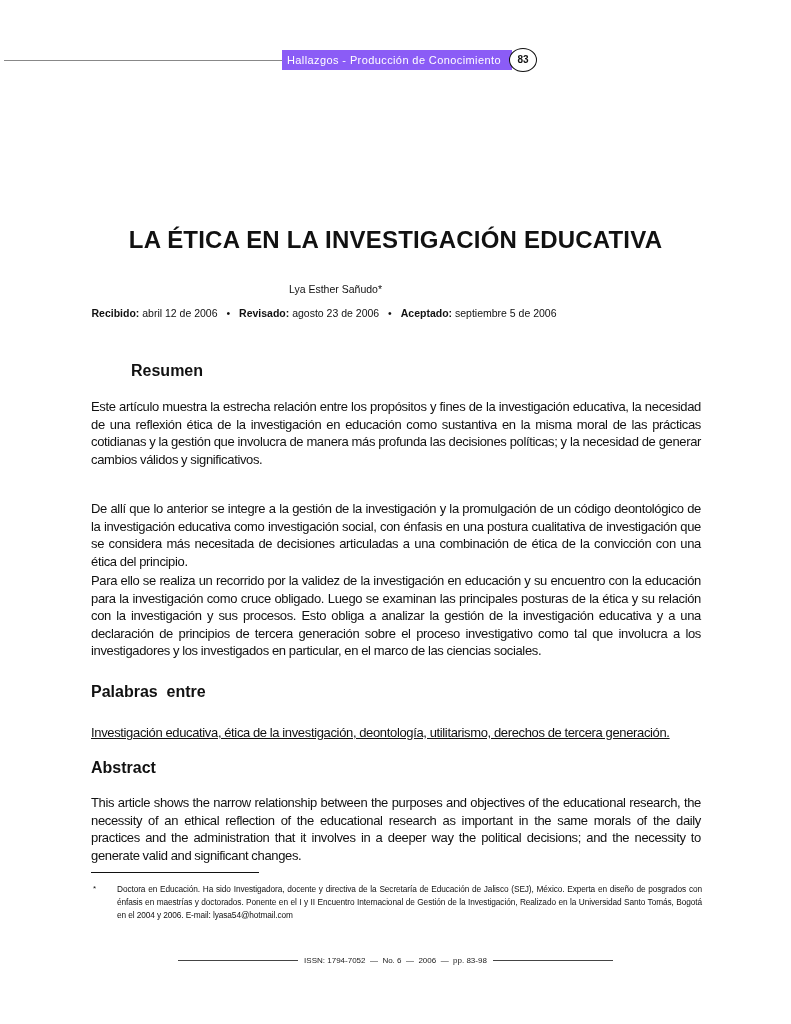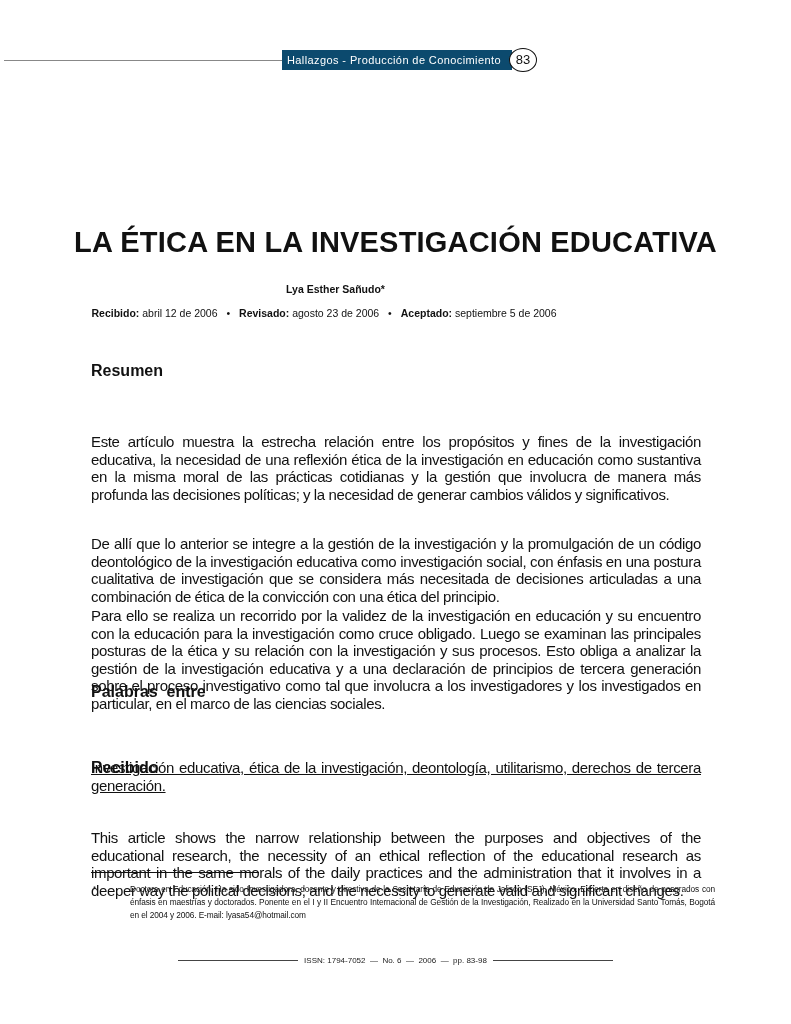--- a/index.html
+++ b/index.html
@@ -6,60 +6,60 @@
   body {
     width: 791px; height: 1024px; position: relative; overflow: hidden;
     font-family: "Liberation Sans", sans-serif; color: #111111;
   }
   .header-line {
     position: absolute; left: 4px; top: 60px; width: 282px; height: 0;
     border-top: 1.5px solid #888888;
   }
   .header-box {
     position: absolute; left: 282px; top: 50px; width: 230px; height: 20px;
-    background: #0c4a6e; color: #ffffff;
+    background: #8b5cf6; color: #ffffff;
     font-size: 11px; line-height: 20px; letter-spacing: 0.4px;
     padding-left: 5px; box-sizing: border-box; white-space: nowrap;
   }
   .page-num {
     position: absolute; left: 509px; top: 48px; width: 26px; height: 22px;
     border: 1.5px solid #111; border-radius: 50%; background: #fff;
-    font-size: 13px; font-weight: normal; text-align: center; line-height: 22px;
+    font-size: 10px; font-weight: bold; text-align: center; line-height: 22px;
     box-sizing: content-box;
   }
   .title {
     position: absolute; left: 0; width: 791px; top: 226px;
-    text-align: center; font-size: 29px; font-weight: bold; letter-spacing: 0.2px;
+    text-align: center; font-size: 24px; font-weight: bold; letter-spacing: 0.2px;
   }
   .author {
     position: absolute; left: 0; width: 671px; top: 283px;
-    text-align: center; font-size: 10.5px; font-weight: bold;
+    text-align: center; font-size: 10.5px; font-weight: normal;
   }
   .dates {
     position: absolute; left: 0; width: 648px; top: 307px;
     text-align: center; font-size: 10.5px;
   }
   .dates b { font-weight: bold; }
   .dates .sep { margin: 0 6px; }
   .section-h {
     position: absolute; left: 91px; font-size: 16px; font-weight: bold;
   }
   .para {
     position: absolute; left: 91px; width: 610px;
-    font-size: 15px; line-height: 17.6px; text-align: justify;
-    letter-spacing: -0.35px; word-spacing: -0.2px; margin-top: 35px;
+    font-size: 13px; line-height: 17.6px; text-align: justify;
+    letter-spacing: -0.35px; word-spacing: -0.2px;
   }
   .fn-rule {
     position: absolute; left: 91px; top: 872px; width: 168px; height: 0;
     border-top: 1.3px solid #111;
   }
   .fn-mark { position: absolute; left: 93px; top: 884px; font-size: 8px; }
   .fn-text {
     position: absolute; left: 117px; top: 883px; width: 585px;
-    font-size: 8.3px; line-height: 12.8px; letter-spacing: -0.1px; text-align: justify; margin-left: 13px;
+    font-size: 8.3px; line-height: 12.8px; letter-spacing: -0.1px; text-align: justify;
   }
   .footer {
     position: absolute; left: 0; width: 791px; top: 956px;
     text-align: center; font-size: 8px; color: #222; white-space: nowrap;
   }
   .footer .dash { display: inline-block; width: 120px; height: 0; border-top: 1px solid #444; vertical-align: middle; margin: 0 6px; }
 </style>
 </head>
 <body>
 
@@ -74,29 +74,29 @@
   <b>Recibido:</b>
   <span>abril 12 de 2006</span>
   <span class="sep">•</span>
   <b>Revisado:</b>
   <span>agosto 23 de 2006</span>
   <span class="sep">•</span>
   <b>Aceptado:</b>
   <span>septiembre 5 de 2006</span>
 </div>
 
-<div class="section-h" style="top:362px;">Resumen</div>
+<div class="section-h" style="top:362px;margin-left:40px;">Resumen</div>
 <div class="para" style="top:398px;">Este artículo muestra la estrecha relación entre los propósitos y fines de la investigación educativa, la necesidad de una reflexión ética de la investigación en educación como sustantiva en la misma moral de las prácticas cotidianas y la gestión que involucra de manera más profunda las decisiones políticas; y la necesidad de generar cambios válidos y significativos.</div>
 <div class="para" style="top:500px;">De allí que lo anterior se integre a la gestión de la investigación y la promulgación de un código deontológico de la investigación educativa como investigación social, con énfasis en una postura cualitativa de investigación que se considera más necesitada de decisiones articuladas a una combinación de ética de la convicción con una ética del principio.</div>
 <div class="para" style="top:572px;">Para ello se realiza un recorrido por la validez de la investigación en educación y su encuentro con la educación para la investigación como cruce obligado. Luego se examinan las principales posturas de la ética y su relación con la investigación y sus procesos. Esto obliga a analizar la gestión de la investigación educativa y a una declaración de principios de tercera generación sobre el proceso investigativo como tal que involucra a los investigadores y los investigados en particular, en el marco de las ciencias sociales.</div>
 
 <div class="section-h" style="top:683px; white-space:pre;">Palabras  entre</div>
 <div class="para" style="top:724px;text-decoration:underline;">Investigación educativa, ética de la investigación, deontología, utilitarismo, derechos de tercera generación.</div>
 
-<div class="section-h" style="top:759px;">Recibido</div>
+<div class="section-h" style="top:759px;">Abstract</div>
 <div class="para" style="top:794px;">This article shows the narrow relationship between the purposes and objectives of the educational research, the necessity of an ethical reflection of the educational research as important in the same morals of the daily practices and the administration that it involves in a deeper way the political decisions; and the necessity to generate valid and significant changes.</div>
 
 <div class="fn-rule"></div>
 <div class="fn-mark">*</div>
 <div class="fn-text">Doctora en Educación. Ha sido Investigadora, docente y directiva de la Secretaría de Educación de Jalisco (SEJ), México. Experta en diseño de posgrados con énfasis en maestrías y doctorados. Ponente en el I y II Encuentro Internacional de Gestión de la Investigación, Realizado en la Universidad Santo Tomás, Bogotá en el 2004 y 2006. E-mail: lyasa54@hotmail.com</div>
 
 <div class="footer">
   <span class="dash"></span><span style="white-space:pre;">ISSN: 1794-7052  —  No. 6  —  2006  —  pp. 83-98</span><span class="dash"></span>
 </div>
 

